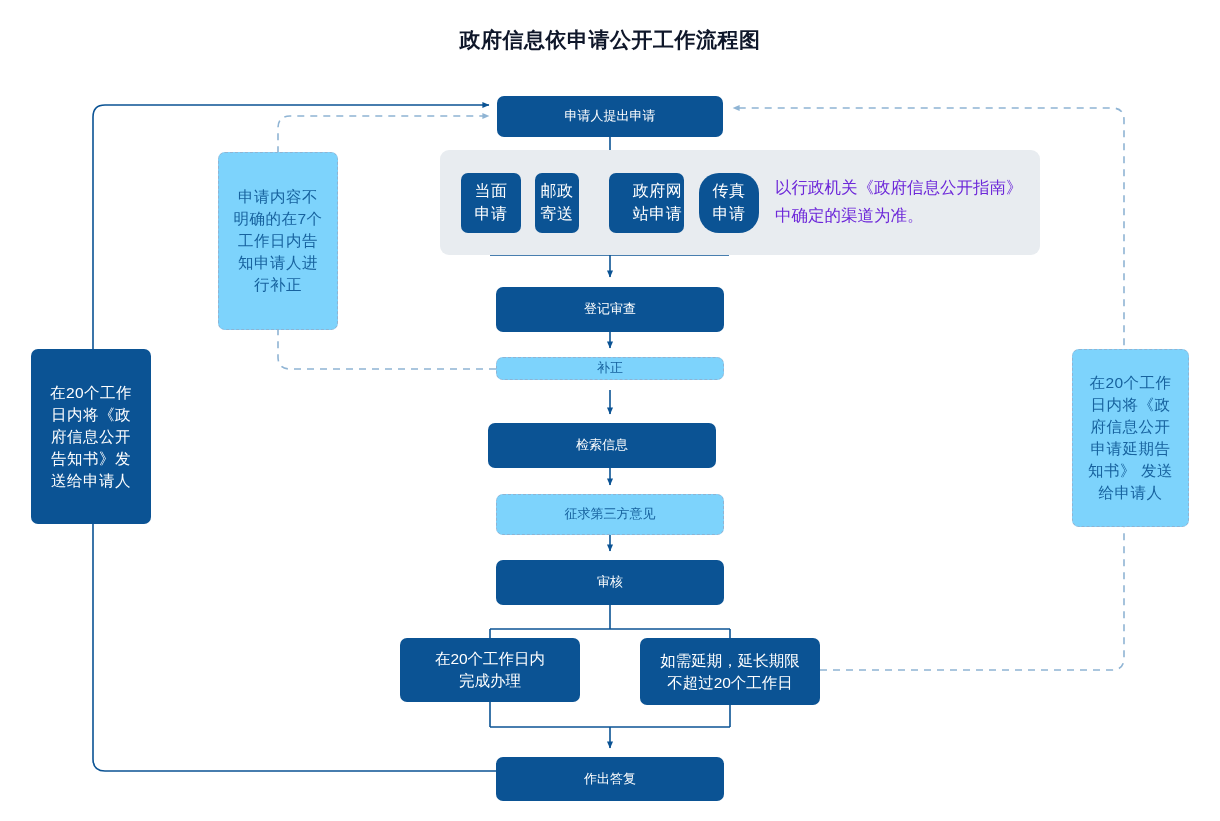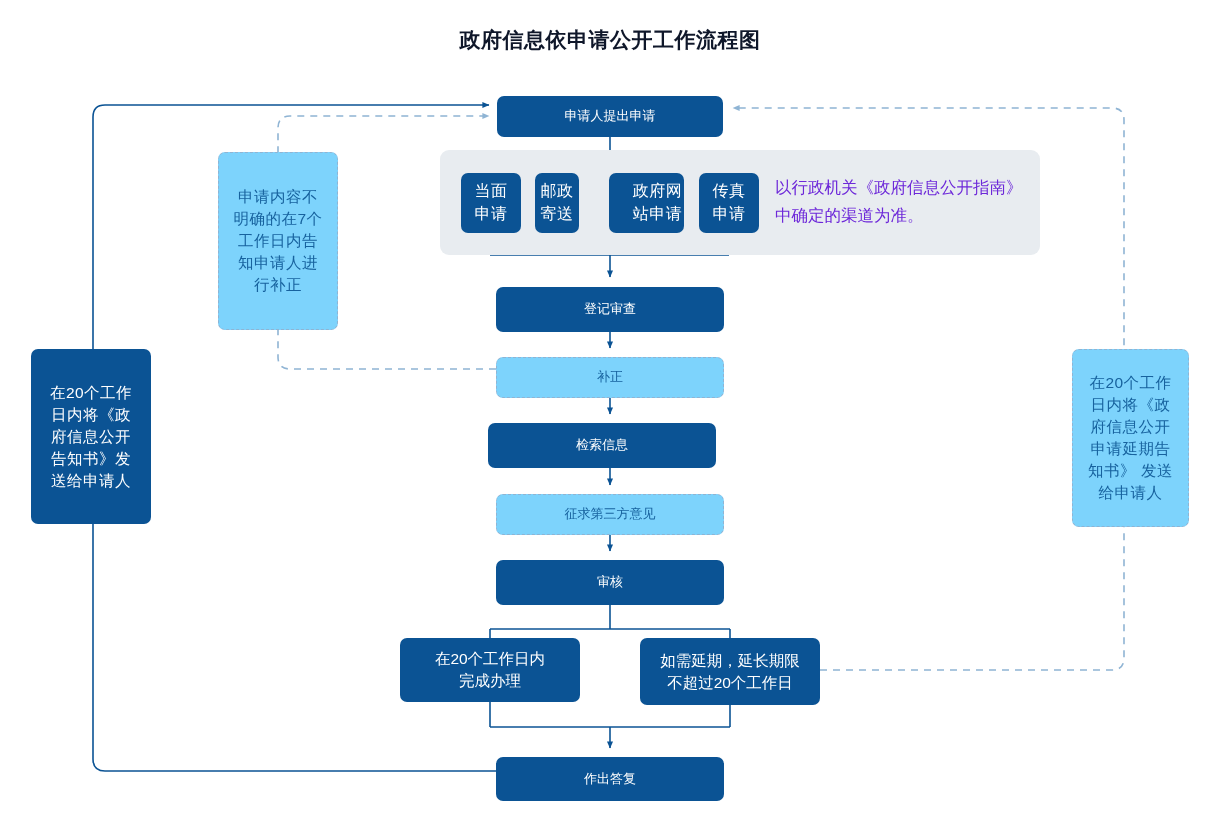--- a/index.html
+++ b/index.html
@@ -144,29 +144,29 @@
   <div class="panel" style="left:440px; top:150px; width:600px; height:105px;"></div>
 
   <div class="node dark t16" style="left:497px; top:88px; width:226px; height:41px;">申请人提出申请</div>
 
   <div class="node dark channel" style="left:461px; top:173px; width:60px; height:60px; white-space:pre-line;">当面
 申请</div>
   <div class="node dark channel" style="left:535px; top:173px; width:44px; height:60px; white-space:pre-line;">邮政
 寄送</div>
   <div class="node dark channel" style="left:609px; top:173px; width:75px; height:60px; white-space:pre-line;padding-left:22px;">政府网
 站申请</div>
-  <div class="node dark channel" style="left:699px; top:173px; width:60px; height:60px; white-space:pre-line;">传真
+  <div class="node dark channel" style="left:699px; top:173px; width:60px; height:60px; white-space:pre-line;border-radius:20px;">传真
 申请</div>
 
   <div class="panel-note" style="left:775px; top:173px; width:265px; white-space:pre-line;">以行政机关《政府信息公开指南》
 中确定的渠道为准。</div>
 
   <div class="node dark t16" style="left:496px; top:279px; width:228px; height:45px;">登记审查</div>
 
-  <div class="node light t16" style="left:496px; top:349px; width:228px; height:41px;">补正</div>
+  <div class="node light t16" style="left:496px; top:349px; width:228px; height:23px;">补正</div>
 
   <div class="node dark t16" style="left:488px; top:415px; width:228px; height:45px;">检索信息</div>
 
   <div class="node dark t16" style="left:496px; top:552px; width:228px; height:45px;">审核</div>
 
   <div class="node light t16" style="left:496px; top:486px; width:228px; height:41px;">征求第三方意见</div>
 
   <div class="node dark t15" style="left:400px; top:638px; width:180px; height:64px; white-space:pre-line;">在20个工作日内
 完成办理</div>
 

